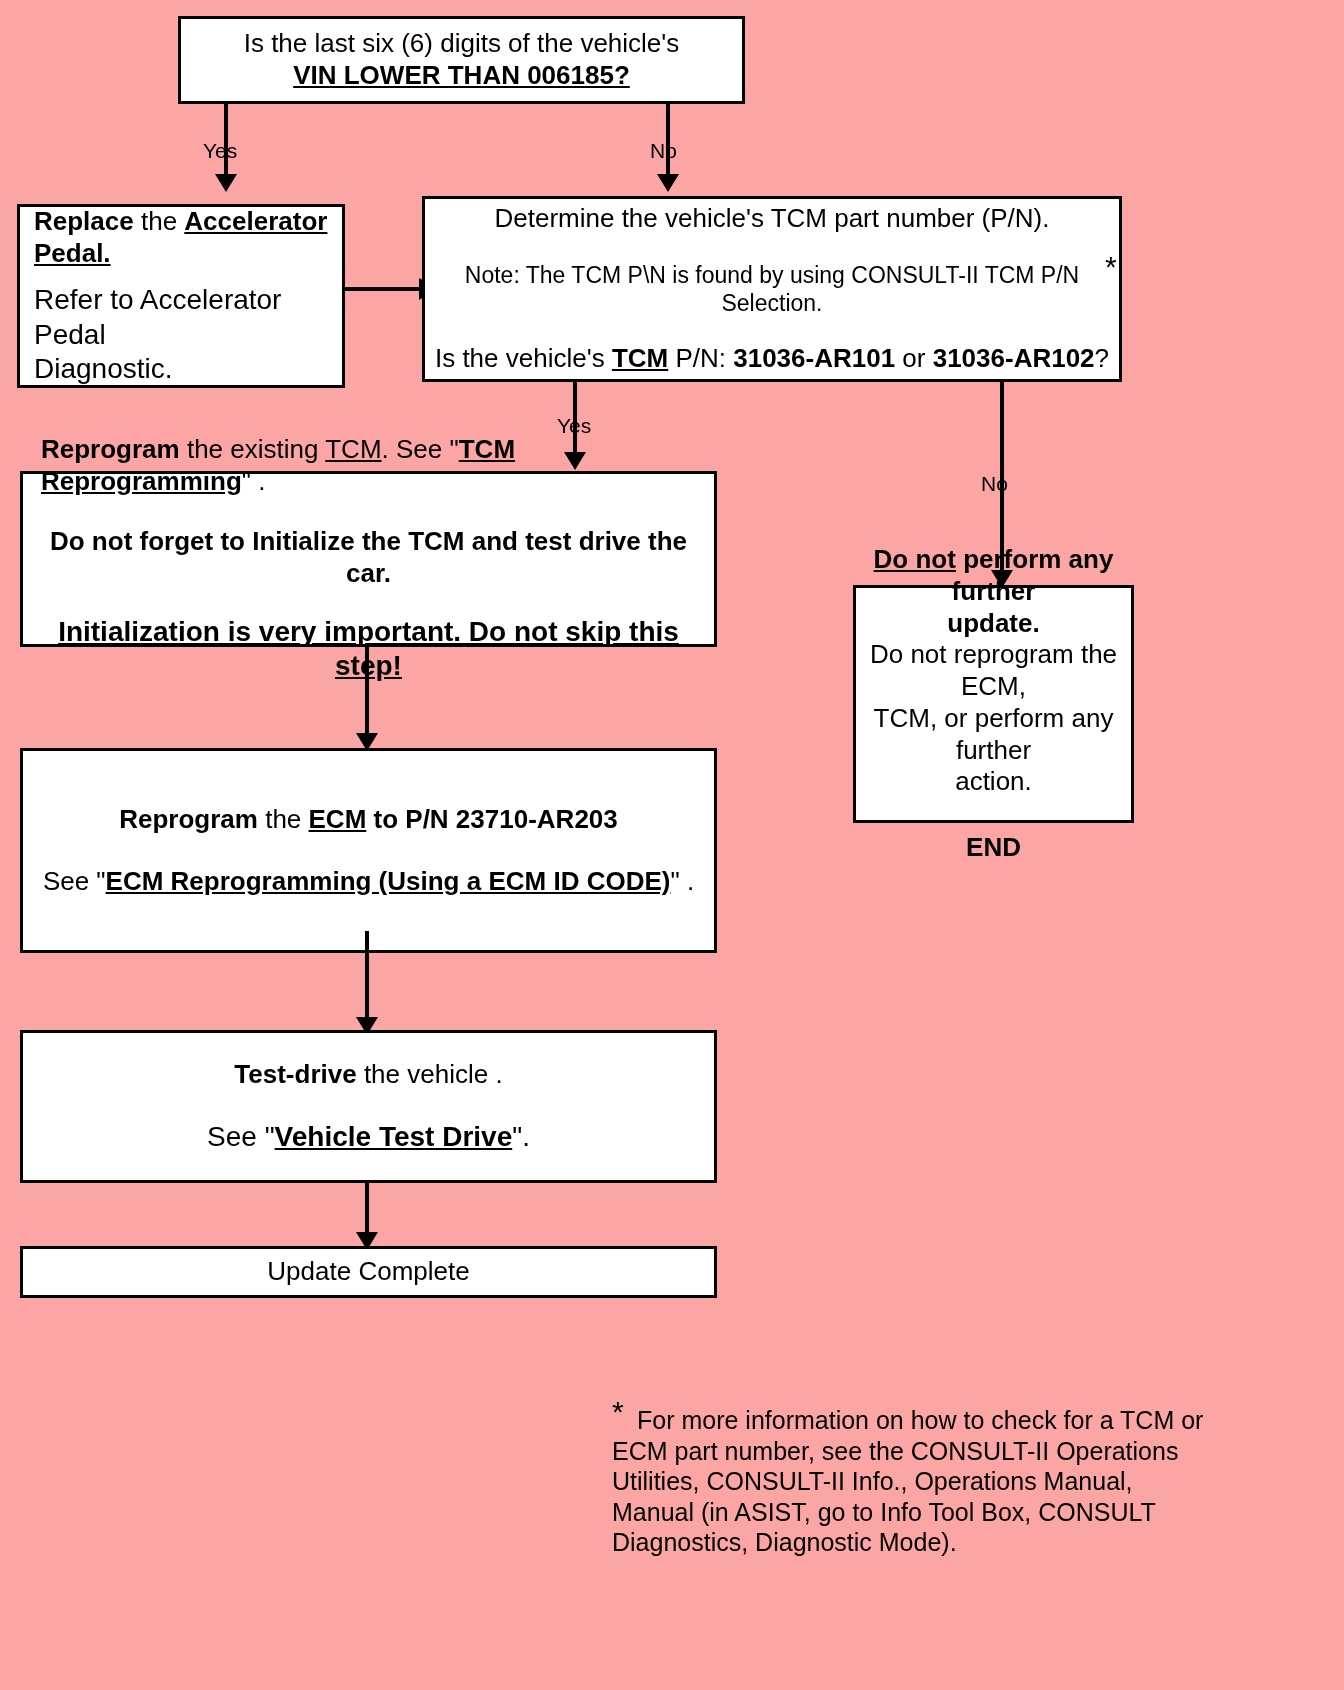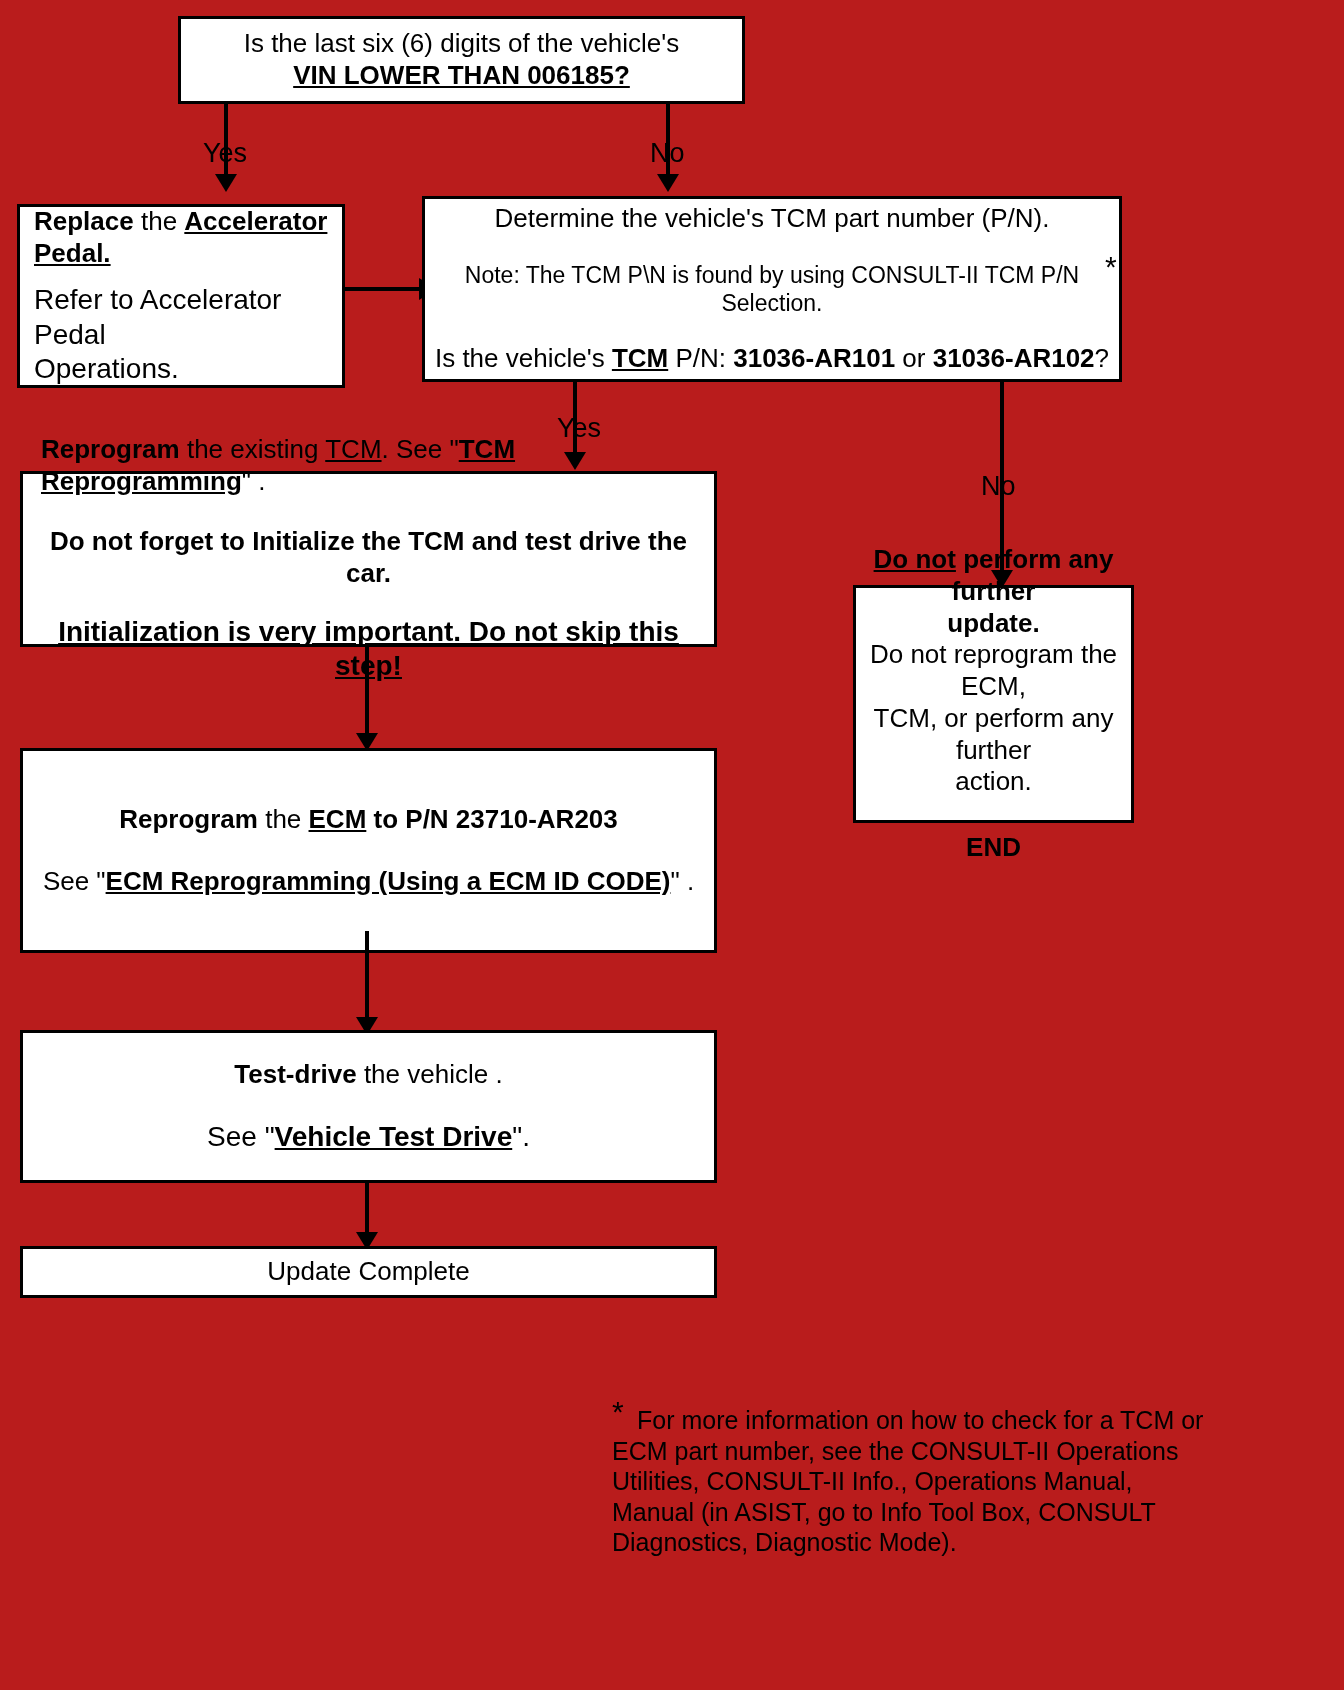--- a/index.html
+++ b/index.html
@@ -10,21 +10,21 @@
   }
   body {
     font-family: "Liberation Sans", sans-serif;
     color: #000000;
   }
   #canvas {
     position: relative;
     width: 1344px;
     height: 1690px;
     overflow: hidden;
-    background: #b91c1c;
+    background: #fca5a5;
   }
   .box {
     position: absolute;
     border: 3px solid #000000;
     background: #ffffff;
     box-sizing: border-box;
     display: flex;
     flex-direction: column;
     justify-content: center;
   }
@@ -59,21 +59,21 @@
   .arrow-right {
     position: absolute;
     width: 0;
     height: 0;
     border-top: 11px solid transparent;
     border-bottom: 11px solid transparent;
     border-left: 18px solid #000000;
   }
   .edge-label {
     position: absolute;
-    font-size: 27px;
+    font-size: 21px;
     line-height: 1;
     white-space: nowrap;
   }
   .footnote {
     position: absolute;
     font-size: 25px;
     line-height: 1.42;
   }
   .sup-star {
     position: absolute;
@@ -102,21 +102,21 @@
 
   <div class="vline" style="left:666px; top:104px; width:4px; height:72px;"></div>
   <div class="arrow-down" style="left:657px; top:174px;"></div>
   <div class="edge-label" style="left:650px; top:140px;">No</div>
 
   <div class="box" style="left:17px; top:204px; width:328px; height:184px; padding:0 14px;">
     <span class="ln left t20" style="margin-bottom:14px;">
       <b>Replace</b><span> the </span><b><u>Accelerator Pedal.</u></b>
     </span>
     <span class="ln left t22">Refer to Accelerator Pedal</span>
-    <span class="ln left t22">Operations.</span>
+    <span class="ln left t22">Diagnostic.</span>
   </div>
 
   <div class="hline" style="left:345px; top:287px; width:76px; height:4px;"></div>
   <div class="arrow-right" style="left:419px; top:278px;"></div>
 
   <div class="box" style="left:422px; top:196px; width:700px; height:186px;">
     <span class="ln center t20" style="margin-bottom:26px;">Determine the vehicle's TCM part number (P/N).</span>
     <span class="ln center t18" style="margin-bottom:26px; position:relative;">
       <span>Note: The TCM P\N is found by using CONSULT-II TCM P/N Selection.</span>
     </span>

